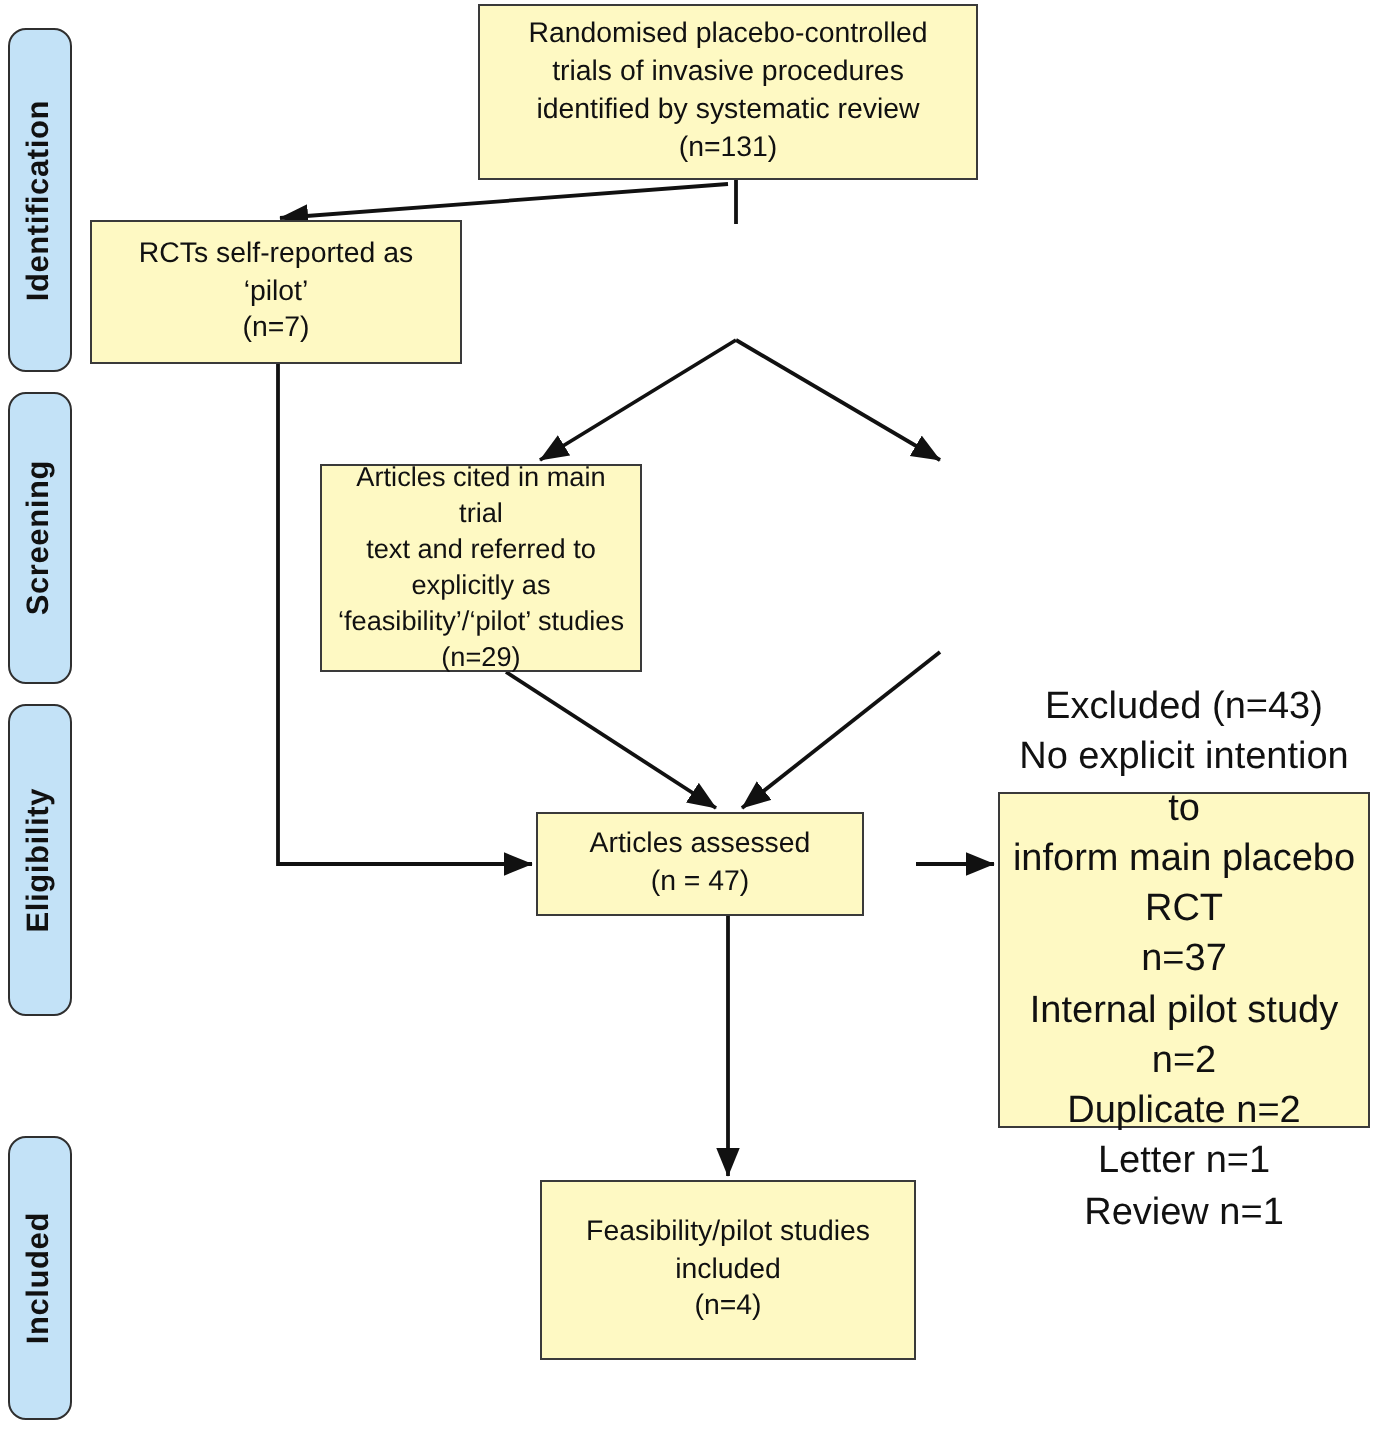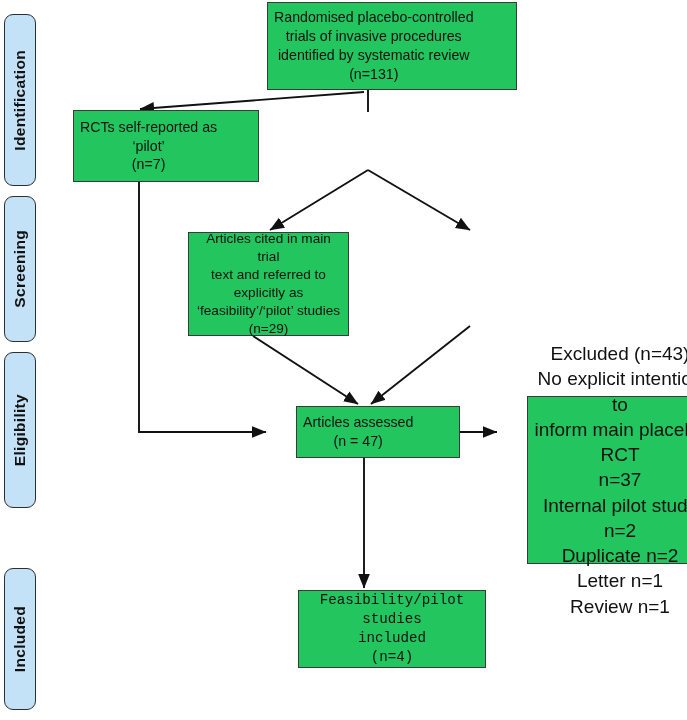--- a/index.html
+++ b/index.html
@@ -41,45 +41,44 @@
     transform: rotate(180deg);
     font-size: 15.5px;
     font-weight: bold;
     color: #111111;
     letter-spacing: 0.3px;
     white-space: nowrap;
     line-height: 1;
   }
   .node {
     position: absolute;
-    background: #22c55e;
+    background: #fef9c3;
     border: 1.6px solid #3a3a3a;
     box-sizing: border-box;
     display: flex;
     align-items: center;
-    justify-content: flex-start;
+    justify-content: center;
     text-align: center;
     padding: 3px 6px;
     color: #111111;
     font-size: 14.2px;
     line-height: 1.33;
-    margin-left: 28px;
   }
   .node .txt {
     display: block;
     white-space: pre-line;
   }
   .n-top      { left: 239px; top: 2px;   width: 250px; height: 88px;  }
   .n-pilot    { left: 45px;  top: 110px; width: 186px; height: 72px;  }
   .n-main     { left: 276px; top: 112px; width: 186px; height: 58px;  }
   .n-cited    { left: 160px; top: 232px; width: 161px; height: 104px; font-size: 13.6px; }
   .n-hand     { left: 382px; top: 232px; width: 178px; height: 94px;  font-size: 13.6px; }
   .n-assessed { left: 268px; top: 406px; width: 164px; height: 52px;  }
   .n-excluded { left: 499px; top: 396px; width: 186px; height: 168px; font-size: 19px; }
-  .n-included { left: 270px; top: 590px; width: 188px; height: 78px; font-family: Liberation Mono, monospace;  }
+  .n-included { left: 270px; top: 590px; width: 188px; height: 90px;  }
 </style>
 </head>
 <body>
 
 <div id="canvas">
 
   <svg id="arrow-layer" viewBox="0 0 687 720" width="687" height="720" xmlns="http://www.w3.org/2000/svg">
     <defs>
       <marker id="ah" markerWidth="9" markerHeight="9" refX="7.4" refY="3.1" orient="auto" markerUnits="strokeWidth">
         <path d="M0,0 L7.6,3.1 L0,6.2 z" fill="#111111"></path>

